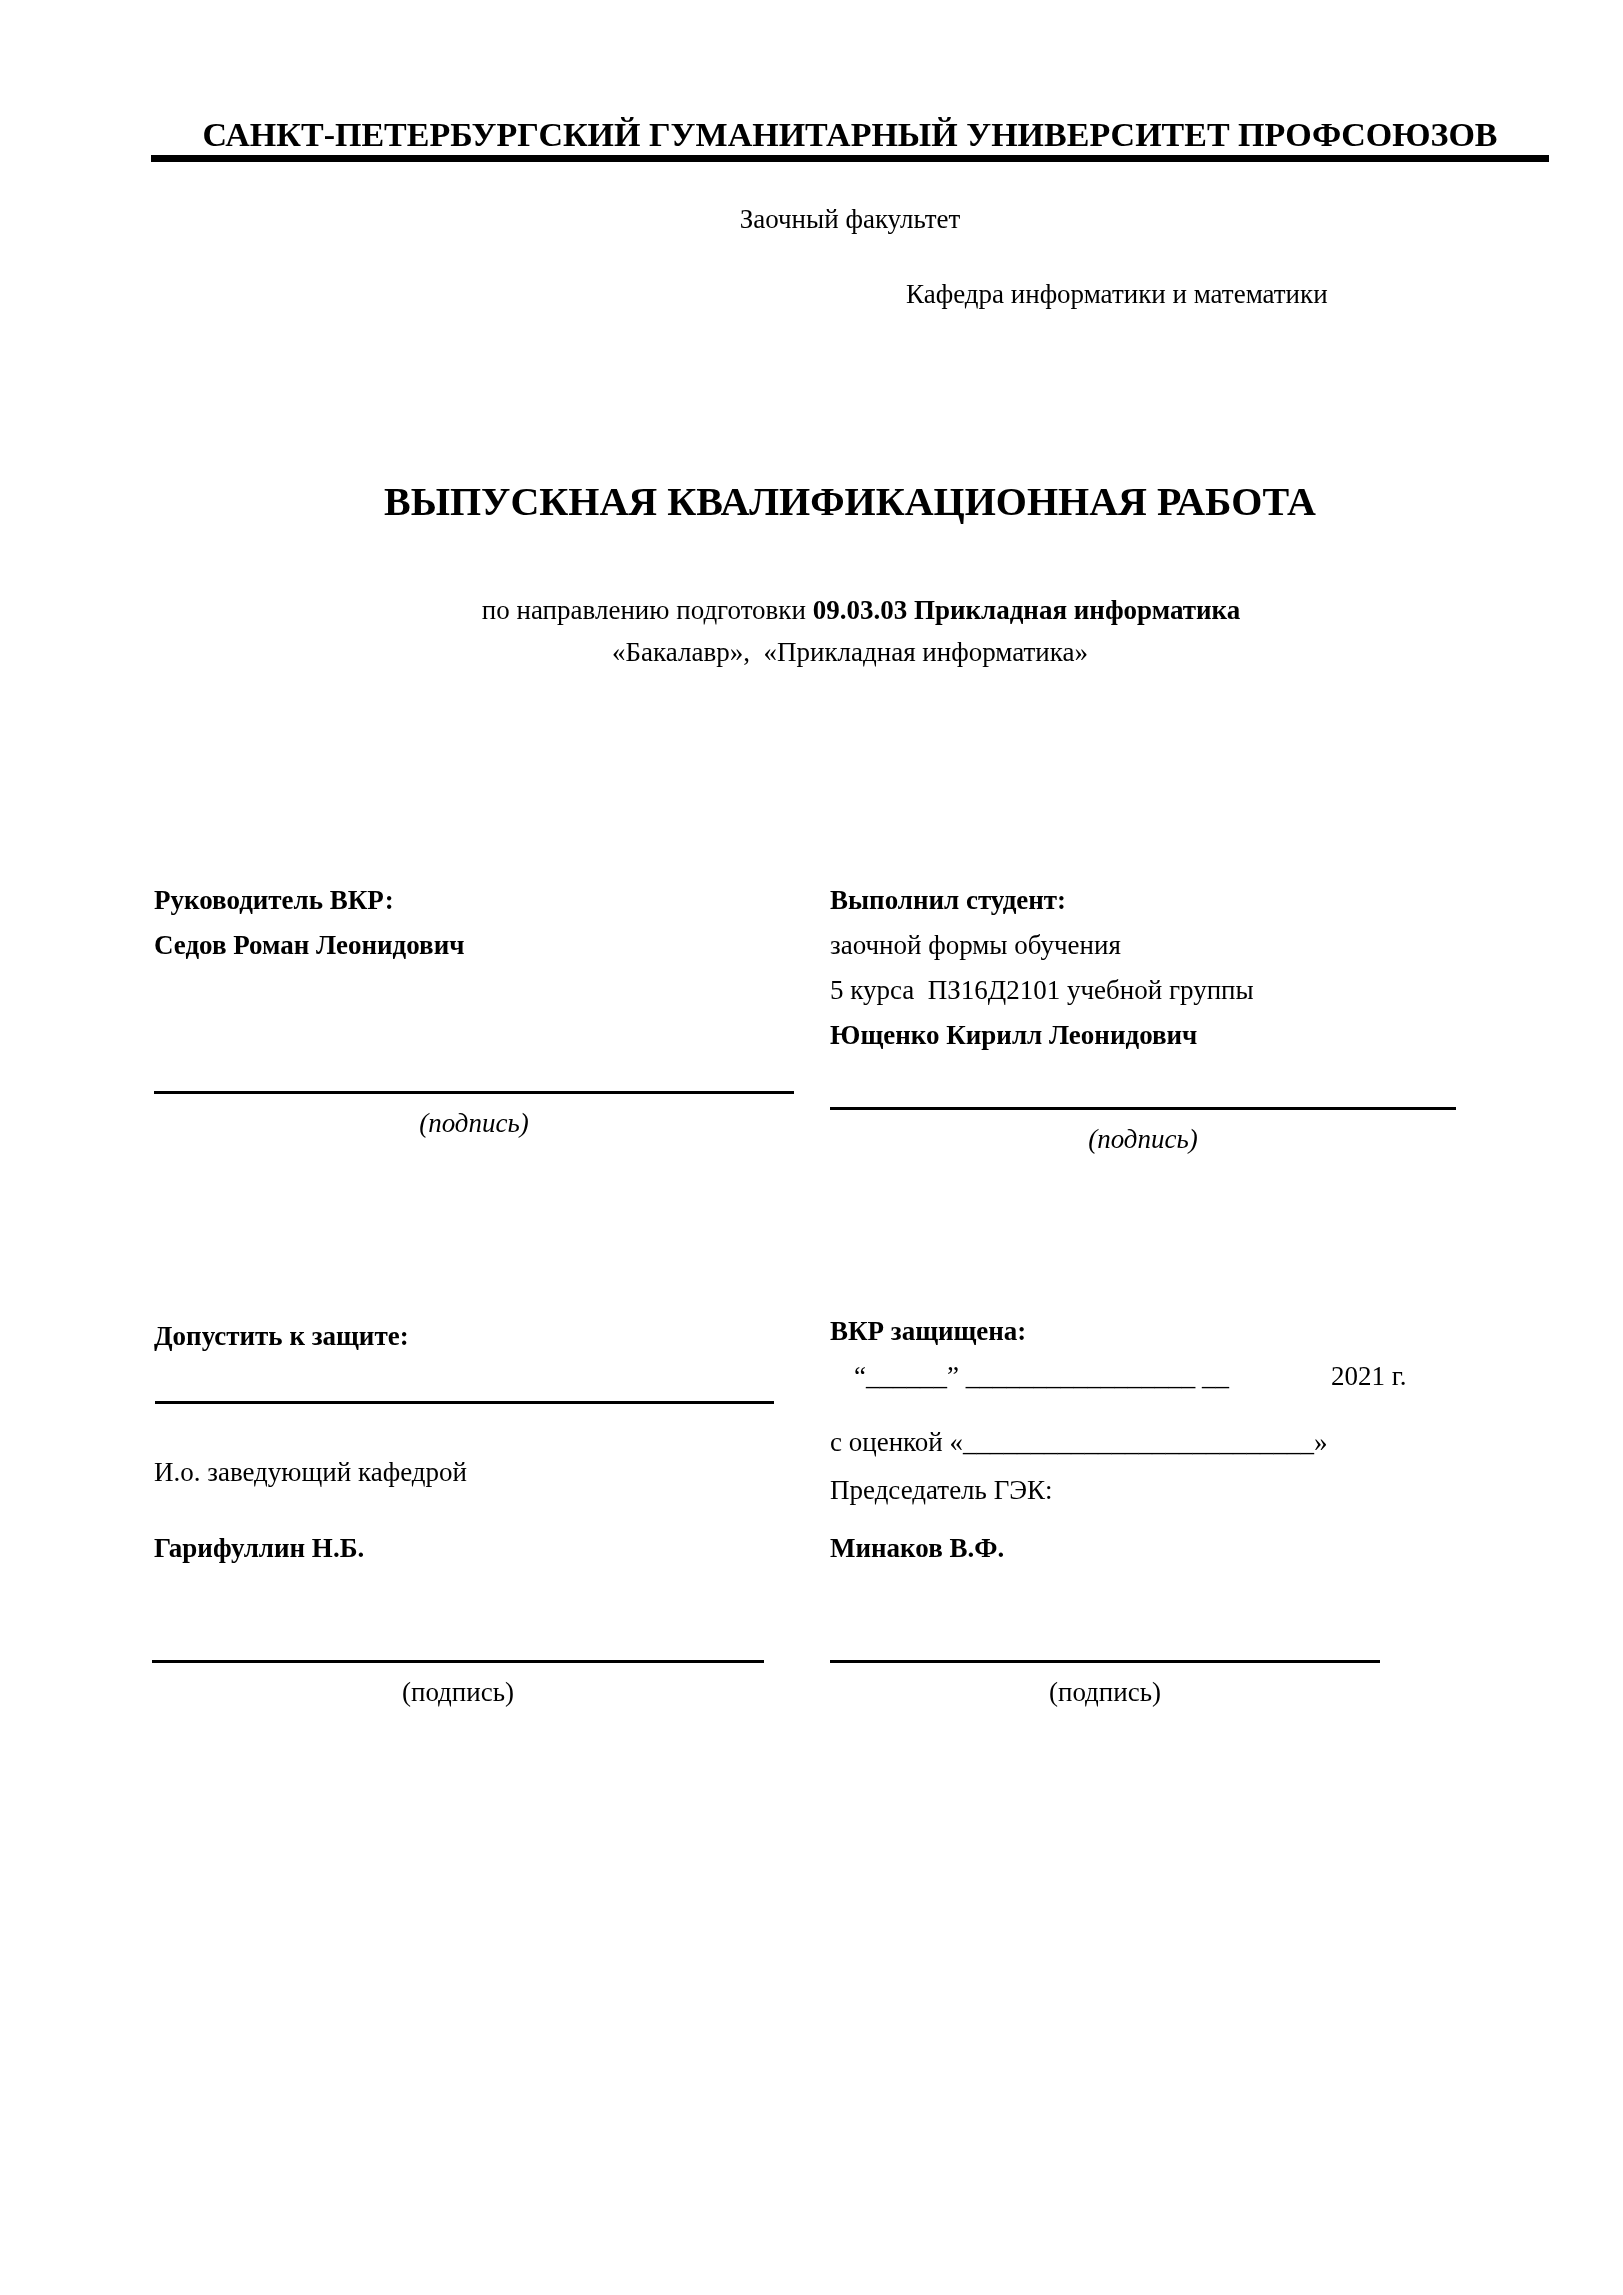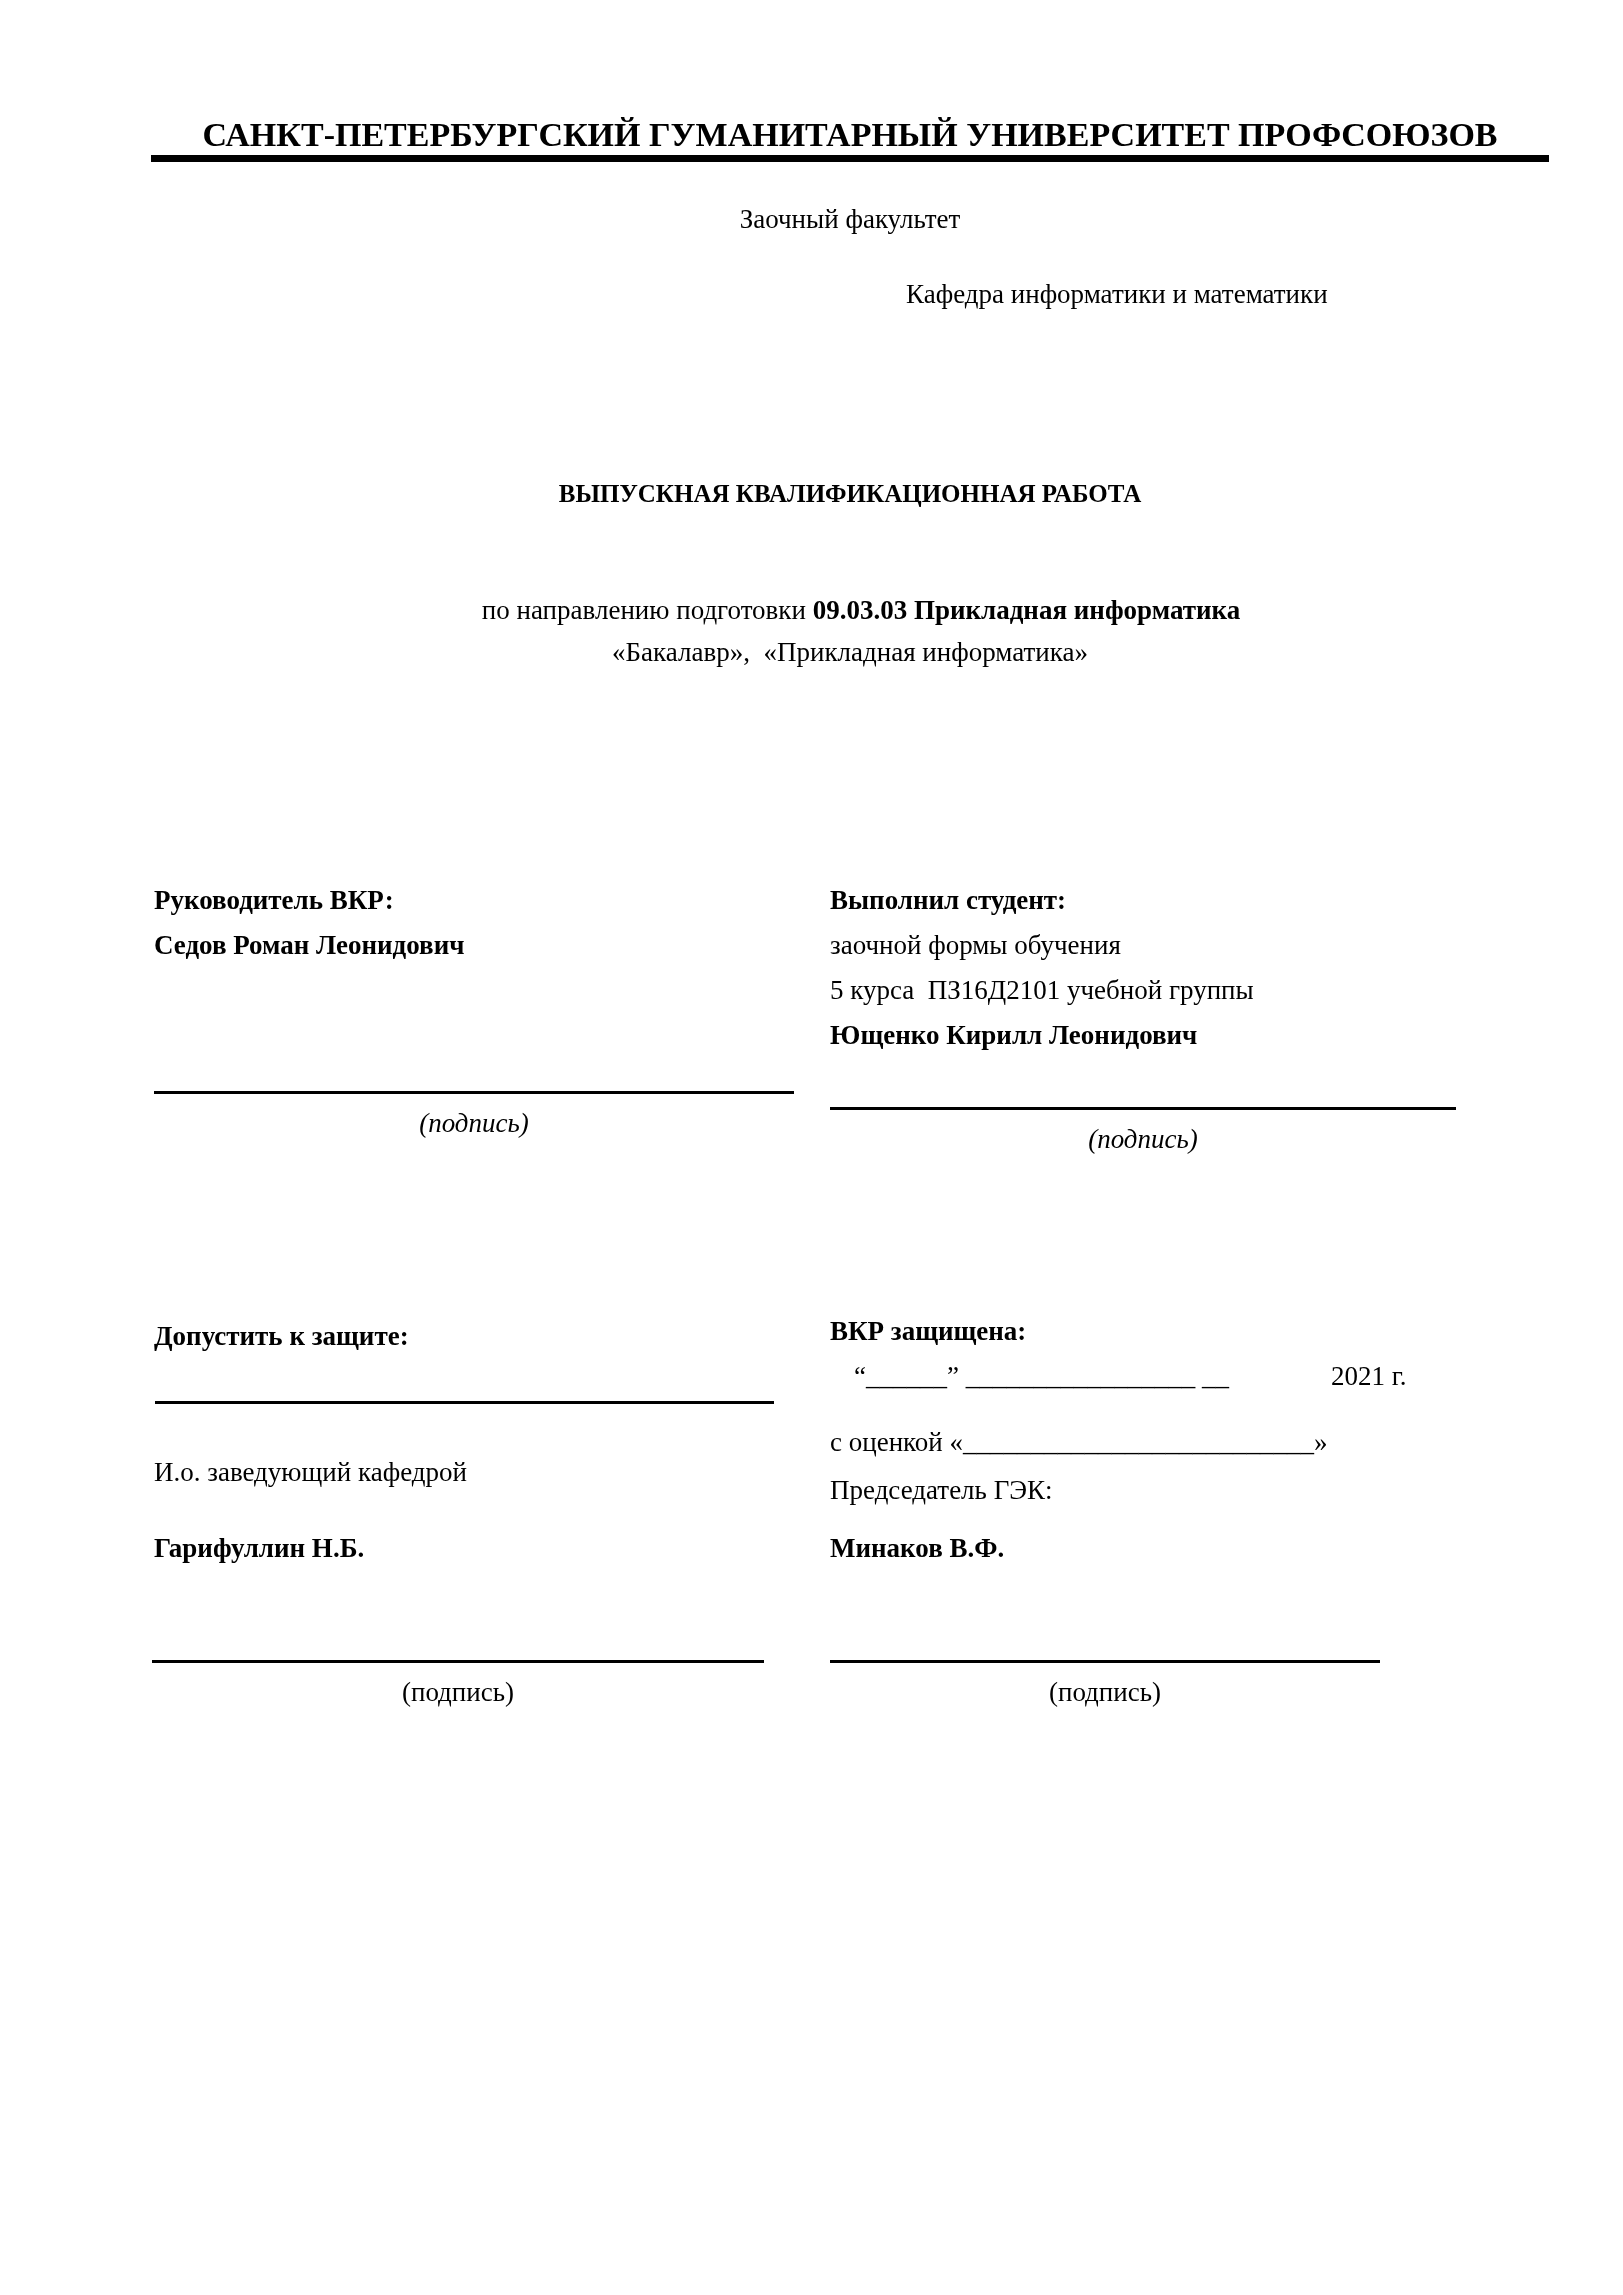--- a/index.html
+++ b/index.html
@@ -11,21 +11,21 @@
     color:#000;
     font-family:"Liberation Serif","DejaVu Serif",serif;
     overflow:hidden;
   }
   .abs{position:absolute;}
   .center{text-align:center;}
   .b{font-weight:bold;}
   .i{font-style:italic;}
   .fs43{font-size:34px;line-height:1.15;}
   .fs45{font-size:27px;line-height:1.2;}
-  .fs48{font-size:25px;line-height:1.1;}
+  .fs48{font-size:40px;line-height:1.1;}
   .rows57{line-height:45px;}
   .hline{position:absolute;background:#000;}
   [data-bind]{white-space:pre-wrap;}
 </style>
 </head>
 <body>
 
 <div class="page">
 
   <div class="abs center b fs43" style="left:151px;top:115px;width:1398px;" data-bind="document.header.university">САНКТ-ПЕТЕРБУРГСКИЙ ГУМАНИТАРНЫЙ УНИВЕРСИТЕТ ПРОФСОЮЗОВ</div>

